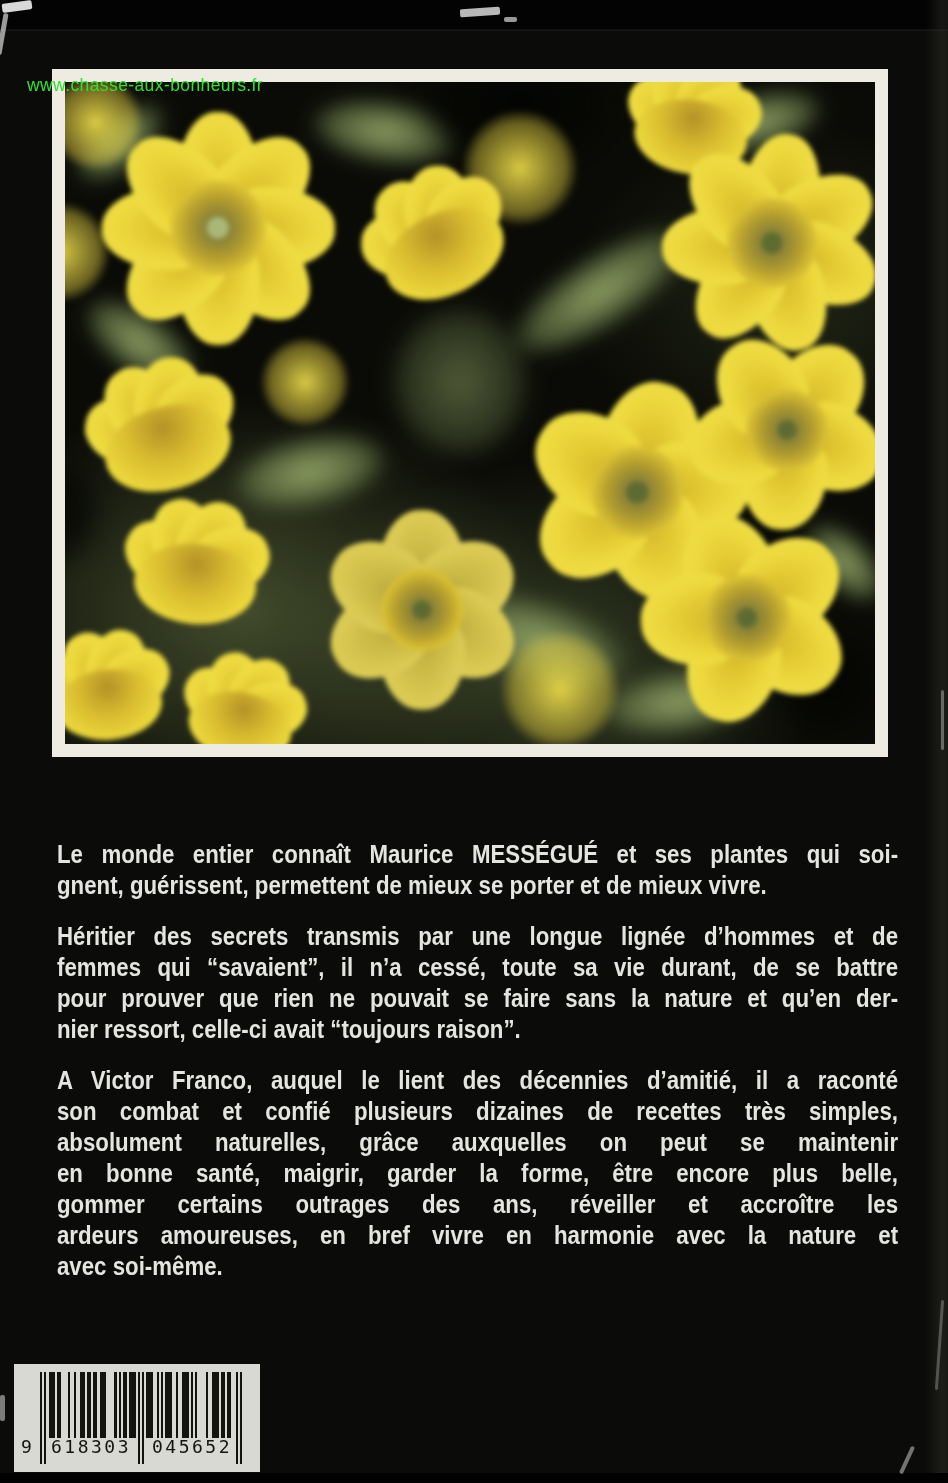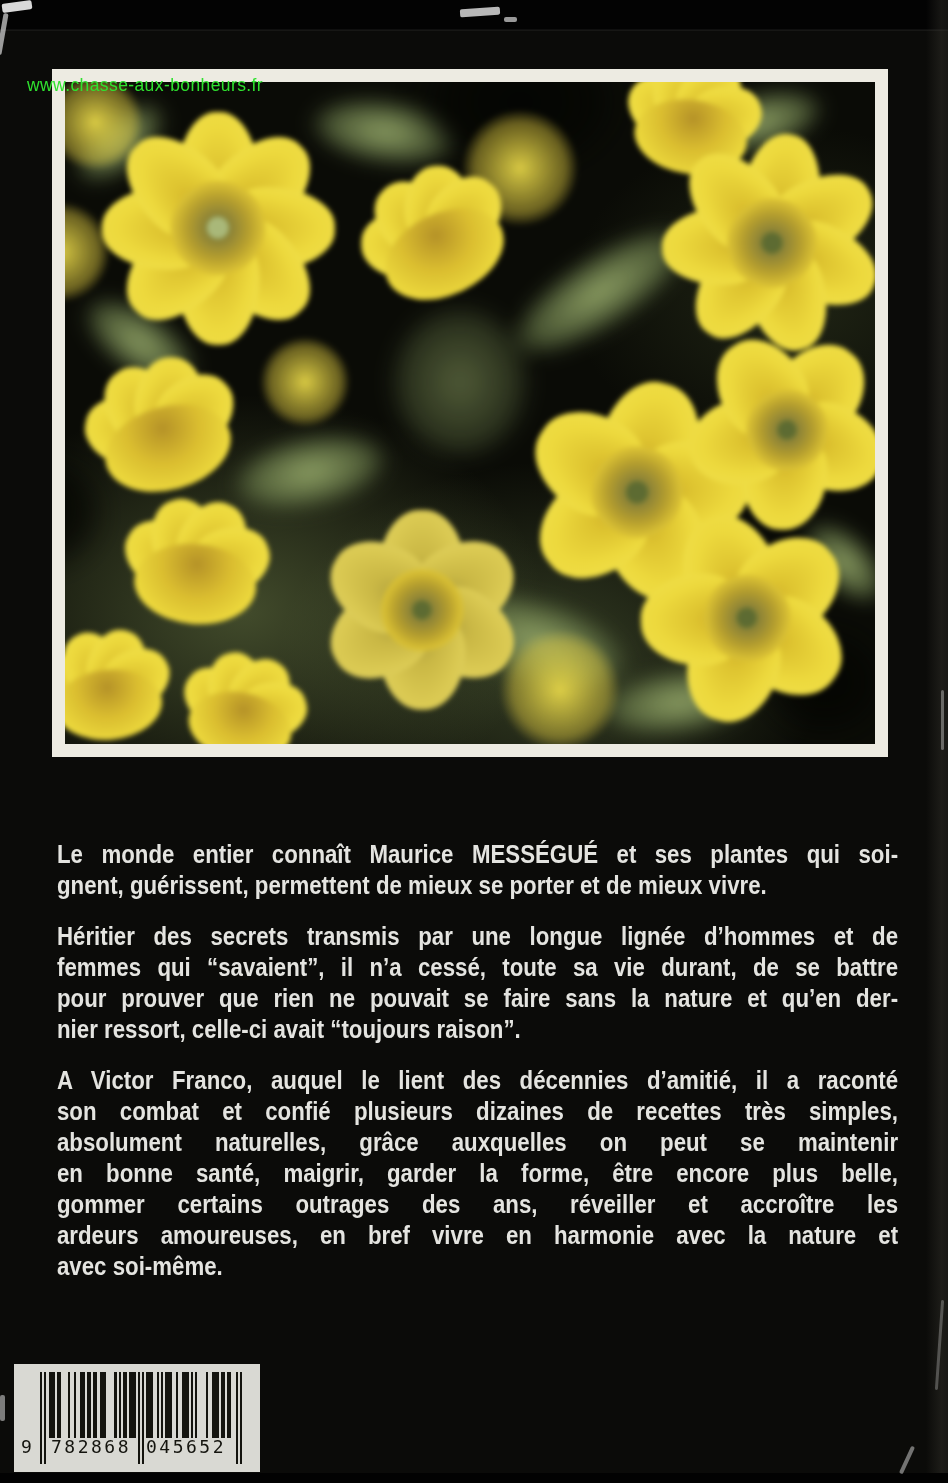--- a/index.html
+++ b/index.html
@@ -57,21 +57,21 @@
   .lline{text-align:left;}
 
   
   .barcode-label{position:absolute;left:14px;top:1364px;width:246px;height:108px;background:#d9d9d3;}
   .bars{position:absolute;left:26px;top:8px;}
   .bars rect{fill:#14140e;shape-rendering:crispEdges;}
   .bcd{position:absolute;top:72px;font-family:"DejaVu Sans Mono",monospace;
     font-size:18px;letter-spacing:2.5px;color:#14140e;}
   .bcd.g1{left:7px;letter-spacing:0;}
   .bcd.g2{left:37px;}
-  .bcd.g3{left:132px;}
+  .bcd.g3{left:138px;}
 </style>
 </head>
 <body>
 
 <div class="scan">
 
   <div class="photo-frame">
     <div class="photo-art">
         <div class="leaf" style="left: 390px; top: 160px; width: 290px; height: 100px; transform: rotate(-33deg);"></div>
         <div class="leaf" style="left: 215px; top: 5px; width: 210px; height: 90px; transform: rotate(8deg);"></div>
@@ -268,21 +268,21 @@
         <rect x="174.36" y="0" width="2.13" height="66"></rect>
         <rect x="176.48" y="0" width="2.13" height="66"></rect>
         <rect x="180.74" y="0" width="2.13" height="66"></rect>
         <rect x="182.86" y="0" width="2.13" height="66"></rect>
         <rect x="187.12" y="0" width="2.13" height="66"></rect>
         <rect x="189.24" y="0" width="2.13" height="66"></rect>
         <rect x="195.62" y="0" width="2.13" height="92"></rect>
         <rect x="199.87" y="0" width="2.13" height="92"></rect>
       </svg>
     <span class="bcd g1">9</span>
-    <span class="bcd g2">782868</span>
+    <span class="bcd g2">618303</span>
     <span class="bcd g3">045652</span>
   </div>
 
   <div class="topband"></div>
   <div class="seam"></div>
   <div class="rightband"></div>
   <div class="botband"></div>
   <div class="scratch" style="left:2px;top:2px;width:30px;height:9px;transform:rotate(-8deg);"></div>
   <div class="scratch" style="left:0;top:13px;width:5px;height:42px;opacity:.7;transform:rotate(10deg);"></div>
   <div class="scratch" style="left:460px;top:8px;width:40px;height:8px;opacity:.85;transform:rotate(-4deg);"></div>

